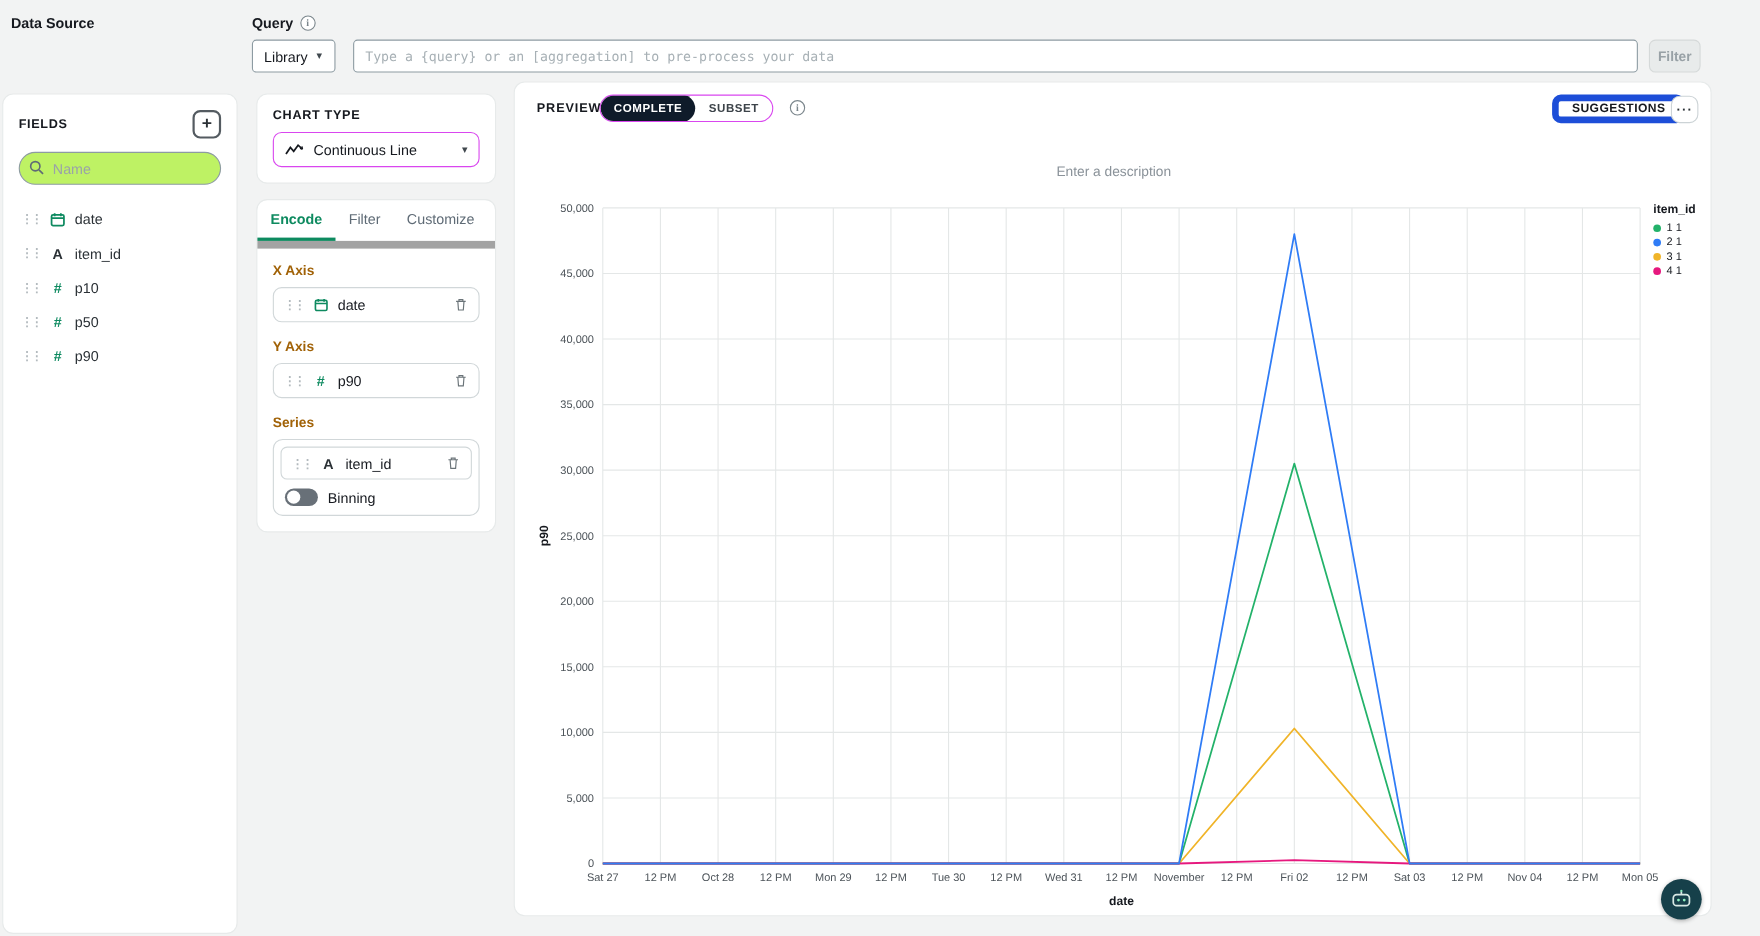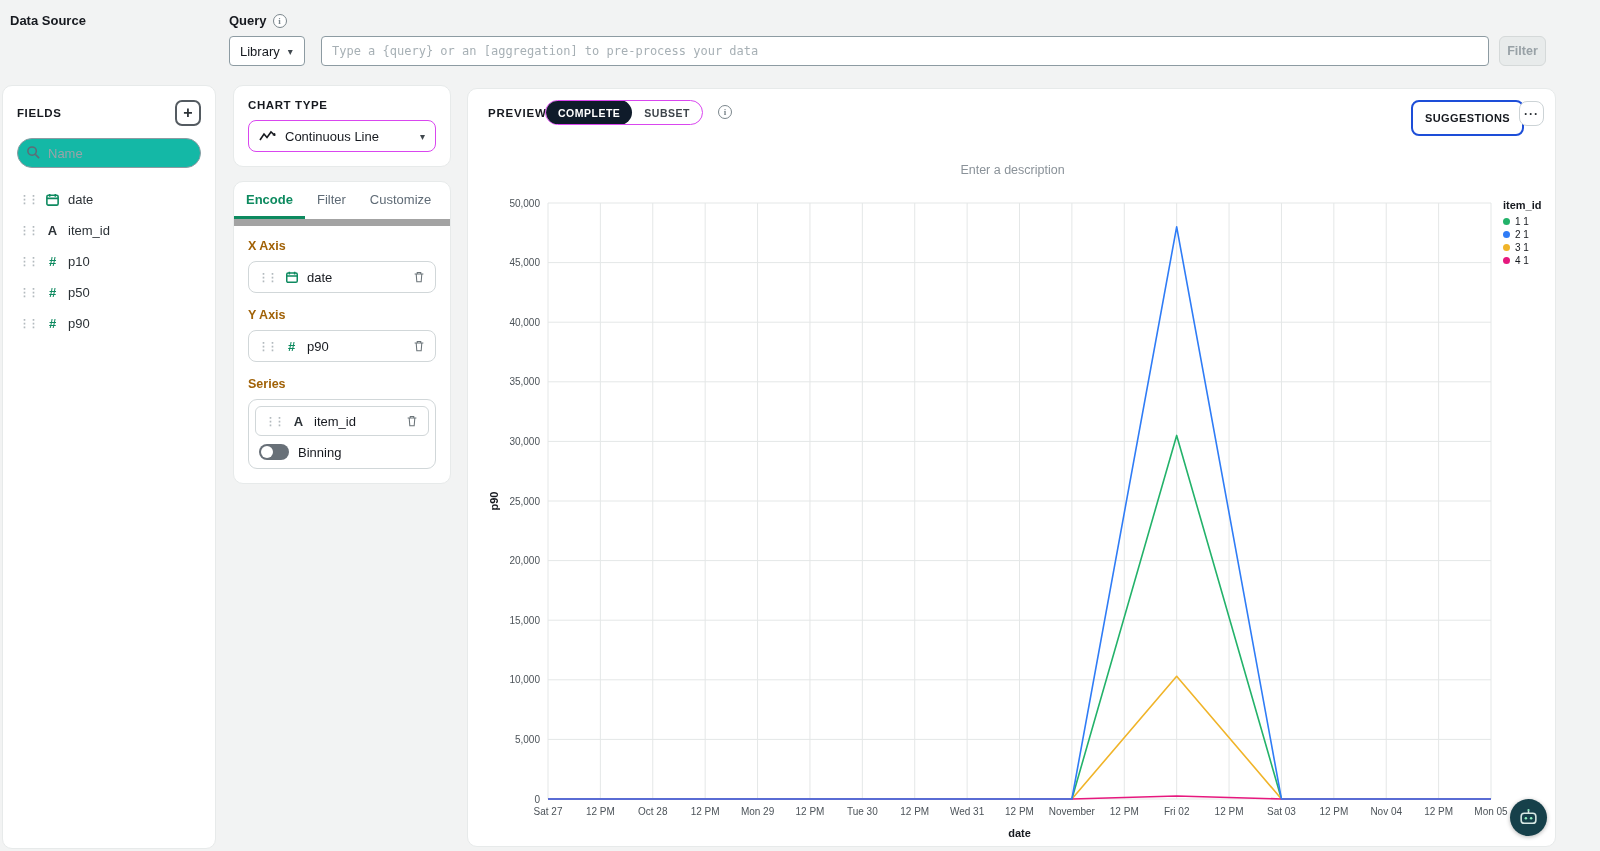--- a/index.html
+++ b/index.html
@@ -48,21 +48,21 @@
   .fields-head { display:flex; align-items:center; justify-content:space-between; }
   .panel-title { font-size:11.5px; font-weight:bold; letter-spacing:.6px; color:#16191f; }
   .plus-btn {
     width:26px; height:26px; border:2px solid #545b61; border-radius:7px; background:#fff;
     font-size:16px; font-weight:bold; color:#2b3136; display:flex; align-items:center; justify-content:center;
     cursor:pointer; line-height:1;
   }
   .search-wrap { position:relative; margin-top:12px; }
   .search {
     width:100%; height:30px; border:1px solid #8d9ba2; border-radius:15px;
-    padding:0 10px 0 30px; font-size:13px; font-family:"Liberation Sans",sans-serif; background:#14b8a6;
+    padding:0 10px 0 30px; font-size:13px; font-family:"Liberation Sans",sans-serif; background:#bef264;
   }
   .search-icon { position:absolute; left:9px; top:7px; }
   .field-list { margin-top:16px; }
   .field-row { display:flex; align-items:center; gap:7px; height:31px; padding:0 2px; cursor:grab; }
   .drag-handle { color:#b3babe; font-size:11px; font-weight:bold; letter-spacing:-2px; cursor:grab; user-select:none; }
   .ficon { width:17px; display:inline-flex; justify-content:center; align-items:center; }
   .ficon-glyph-green { color:#0e8a60; font-weight:bold; font-size:13px; }
   .ficon-glyph-dark  { color:#2b3136; font-weight:bold; font-size:13px; }
   .field-name { font-size:13px; color:#2b3136; }
 
@@ -88,32 +88,32 @@
   .chip .trash { margin-left:auto; cursor:pointer; display:flex; }
   .section-gap { margin-top:15px; }
   .series-box { border:1px solid #d1d7d9; border-radius:9px; padding:6px; }
   .series-box .chip { height:30px; border-radius:6px; }
   .binning-row { display:flex; align-items:center; gap:9px; padding:8px 4px 2px; }
   .toggle { width:30px; height:16px; border-radius:9px; background:#687078; position:relative; cursor:pointer; flex:0 0 auto; }
   .toggle .knob { position:absolute; left:2px; top:2px; width:12px; height:12px; border-radius:50%; background:#fff; }
   .binning-label { font-size:13px; color:#16191f; }
 
   
-  .main-card { left:467px; top:88px; width:1089px; height:759px;text-decoration:underline; }
+  .main-card { left:467px; top:74px; width:1089px; height:759px;text-decoration:underline; }
   .preview-label { position:absolute; left:20px; top:18px; font-size:11.5px; font-weight:bold; letter-spacing:.8px; z-index:3; }
   .seg-control {
     position:absolute; left:77px; top:11px; display:flex; align-items:center;
     border:1px solid #d946ef; border-radius:13px; height:25px; background:#fff; z-index:3; overflow:hidden;
   }
   .seg { font-size:10.5px; font-weight:bold; letter-spacing:.5px; padding:0 12px; height:25px; display:flex; align-items:center; cursor:pointer; color:#3d444a; }
   .seg.active { background:#0f1b2a; color:#fff; border-radius:13px; }
   .preview-info { position:absolute; left:250px; top:16px; z-index:3; }
   .suggestions-btn {
-    position:absolute; left:943px; top:11px; height:36px; padding:0 12px; z-index:3;
-    border:2px solid #1d4ed8; border-radius:8px; background:#fff; font-size:11px; font-weight:bold;
+    position:absolute; left:943px; top:11px; height:26px; padding:0 12px; z-index:3;
+    border:6px solid #1d4ed8; border-radius:8px; background:#fff; font-size:11px; font-weight:bold;
     letter-spacing:.4px; display:flex; align-items:center; cursor:pointer; color:#16191f;
   }
   .more-btn {
     position:absolute; left:1051px; top:12px; width:25px; height:25px; z-index:3;
     border:1px solid #ccd3d6; border-radius:8px; background:#fff; display:flex; align-items:center;
     justify-content:center; font-size:12px; font-weight:bold; color:#2b3136; cursor:pointer; letter-spacing:1px;
   }
   .chart-title { position:absolute; left:0; top:48px; width:1089px; text-align:center; font-size:15px; font-weight:bold; color:#0f1b2a; z-index:2; }
   .chart-subtitle { position:absolute; left:0; top:74px; width:1089px; text-align:center; font-size:12.5px; color:#8a9299; z-index:2; cursor:text; }
   .chart-svg { position:absolute; left:0; top:0; width:1089px; height:759px; z-index:1; pointer-events:none; }

